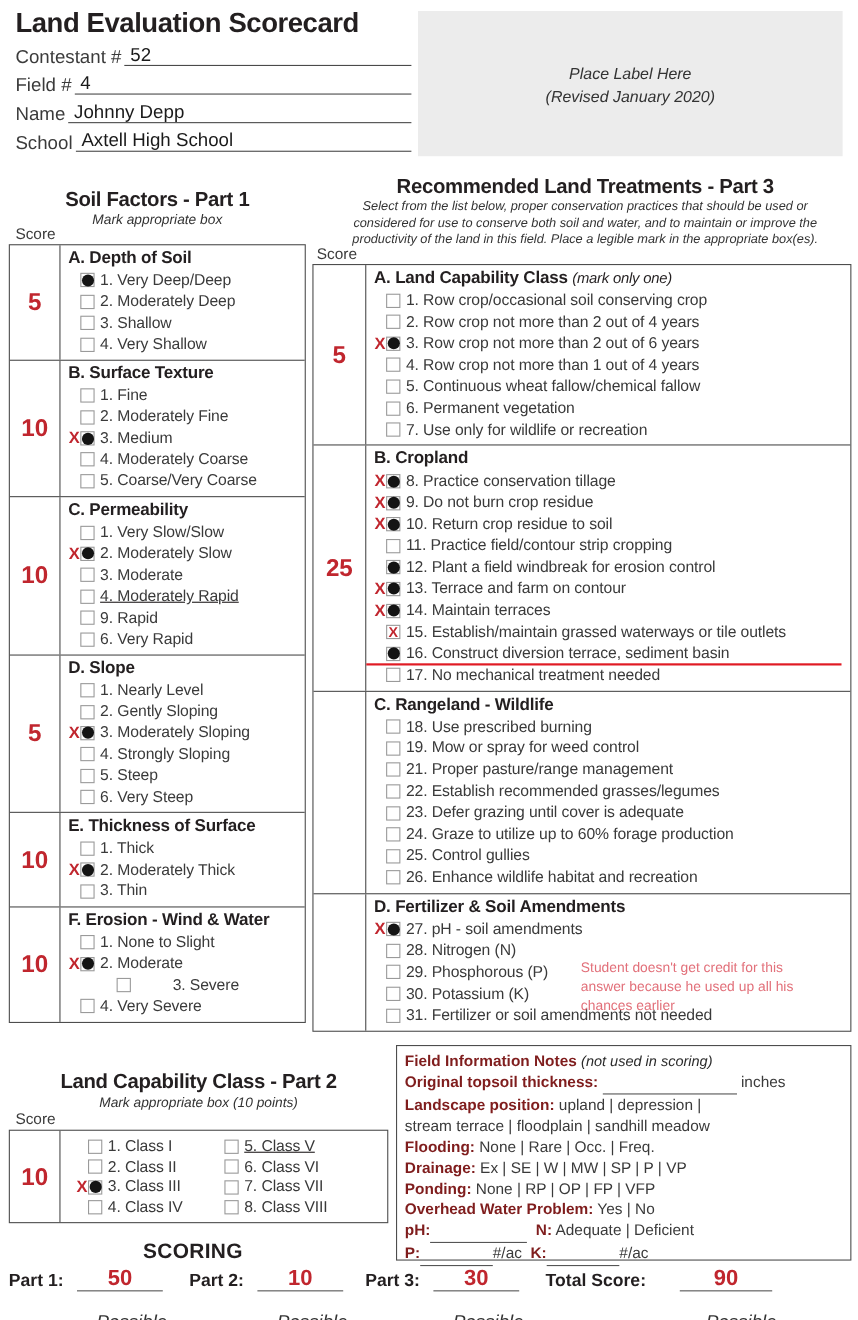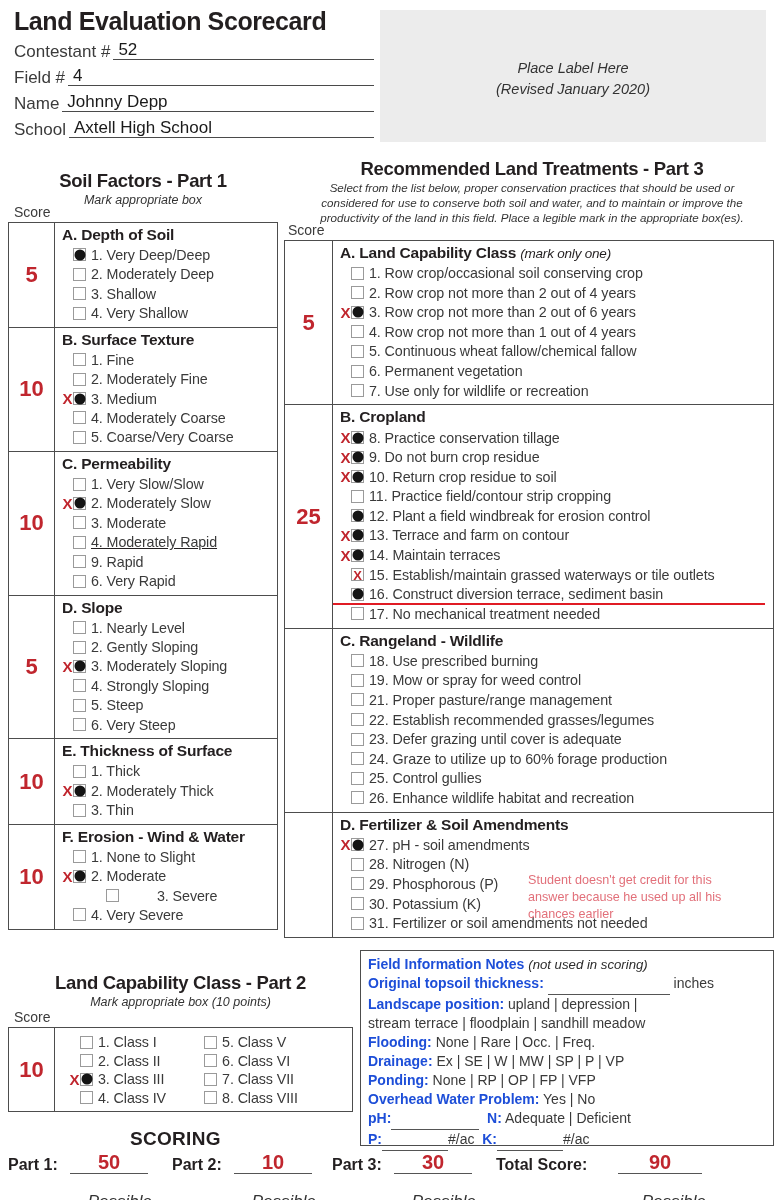--- a/index.html
+++ b/index.html
@@ -58,21 +58,21 @@
   .redline{position:absolute;left:0;right:4px;height:1.8px;background:#e01b24;}
 
   
   .p2cols{display:flex;}
   .p2col{flex:0 0 auto;}
   .p2col.c2{margin-left:27px;}
 
   
   .notes{position:absolute;border:1.6px solid #4d4d4d;box-sizing:border-box;
          padding:4px 7px;font-size:14px;line-height:1.355;color:#3a3a3a;}
-  .notes b{color:#1d4ed8;}
+  .notes b{color:#7f1d1d;}
   .notes .it{font-style:italic;font-weight:normal;font-size:13.2px;color:#2b2b2b;}
   .ul{display:inline-block;border-bottom:1.3px solid #555;vertical-align:-1px;}
 
   
   .scoring-ttl{position:absolute;font-weight:bold;font-size:19px;letter-spacing:.3px;}
   .sc-item{position:absolute;}
   .sc-item .lb{font-weight:bold;font-size:16px;display:inline-block;vertical-align:bottom;}
   .sc-item .vl{display:inline-block;border-bottom:1.5px solid #555;text-align:center;
                color:#c0262e;font-weight:bold;font-size:20px;vertical-align:bottom;
                line-height:1.0;padding-bottom:1px;}
@@ -511,21 +511,21 @@
                 <span class="cbx filled"></span>
                 <span class="otxt">3. Class III</span>
               </div>
               <div class="opt" style="height: 18.5px;">
                 <span class="xm"></span>
                 <span class="cbx"></span>
                 <span class="otxt">4. Class IV</span>
               </div>
             </div>
             <div class="p2col c2">
-              <div class="opt" style="height: 18.5px;">
+              <div class="opt" style="height: 18.5px; text-decoration: underline;">
                 <span class="xm"></span>
                 <span class="cbx"></span>
                 <span class="otxt">5. Class V</span>
               </div>
               <div class="opt" style="height: 18.5px;">
                 <span class="xm"></span>
                 <span class="cbx"></span>
                 <span class="otxt">6. Class VI</span>
               </div>
               <div class="opt" style="height: 18.5px;">

